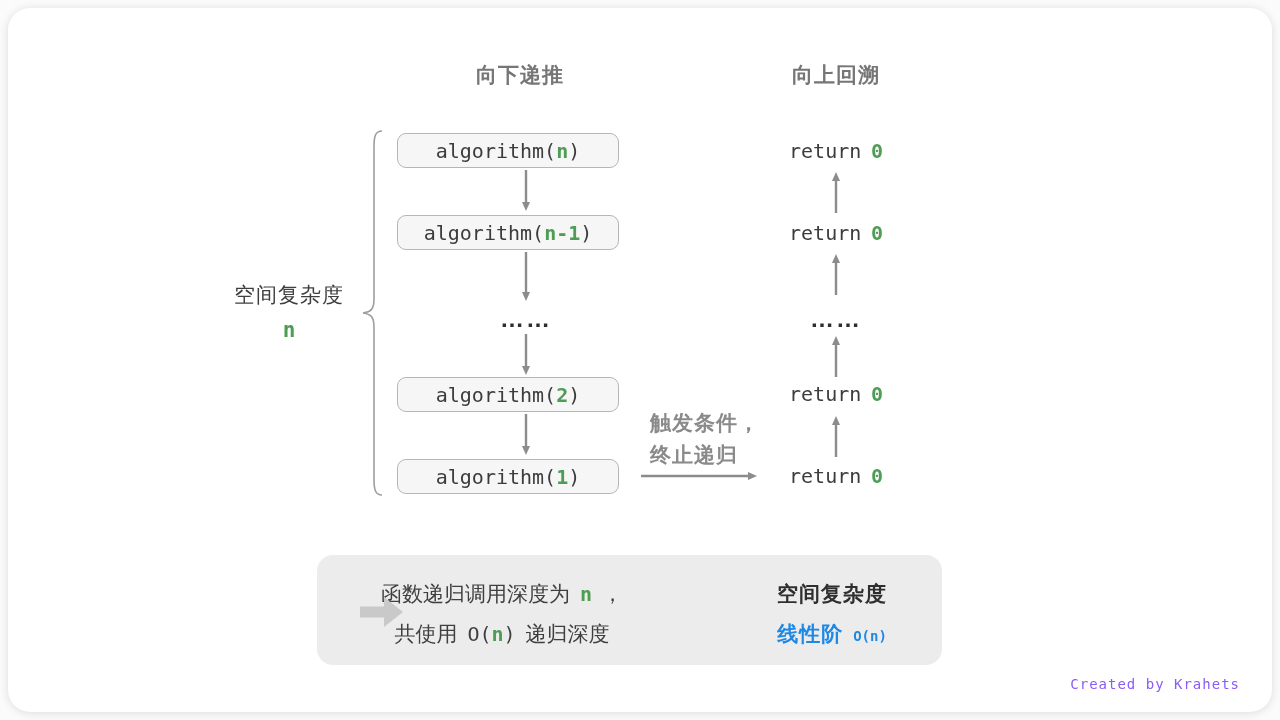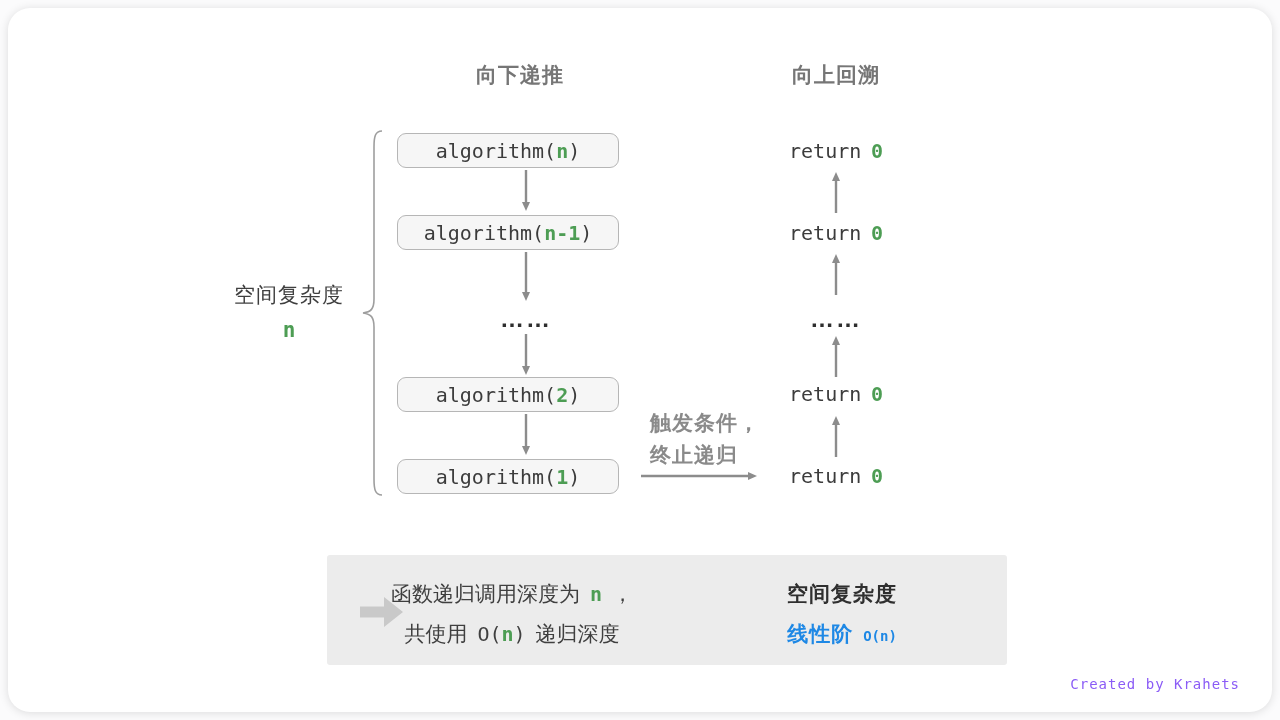--- a/index.html
+++ b/index.html
@@ -60,22 +60,22 @@
   .dots-left  { left: 415px; top: 308px; width: 222px; }
   .dots-right { left: 736px; top: 308px; width: 200px; }
 
   .trigger {
     left: 650px; top: 407px; width: 130px;
     font-size: 21px; font-weight: bold; color: #8a8a8a;
     line-height: 32px; letter-spacing: 1px;
   }
 
   .panel {
-    left: 327px; top: 555px; width: 680px; height: 110px;
-    background: #ececec; border-radius: 3px;
+    left: 317px; top: 555px; width: 625px; height: 110px;
+    background: #ececec; border-radius: 16px;
   }
   .p-left {
     position: absolute; left: 5px; top: 19px; width: 360px;
     text-align: center; font-size: 21px; color: #3f3f3f; line-height: 39px;
   }
   .p-left .code { font-size: 20px; }
   .n-gap { margin: 0 10px; }
   .block-arrow { position: absolute; left: 360px; top: 596px; z-index: 3; }
   .p-right {
     position: absolute; left: 420px; top: 19px; width: 190px;

